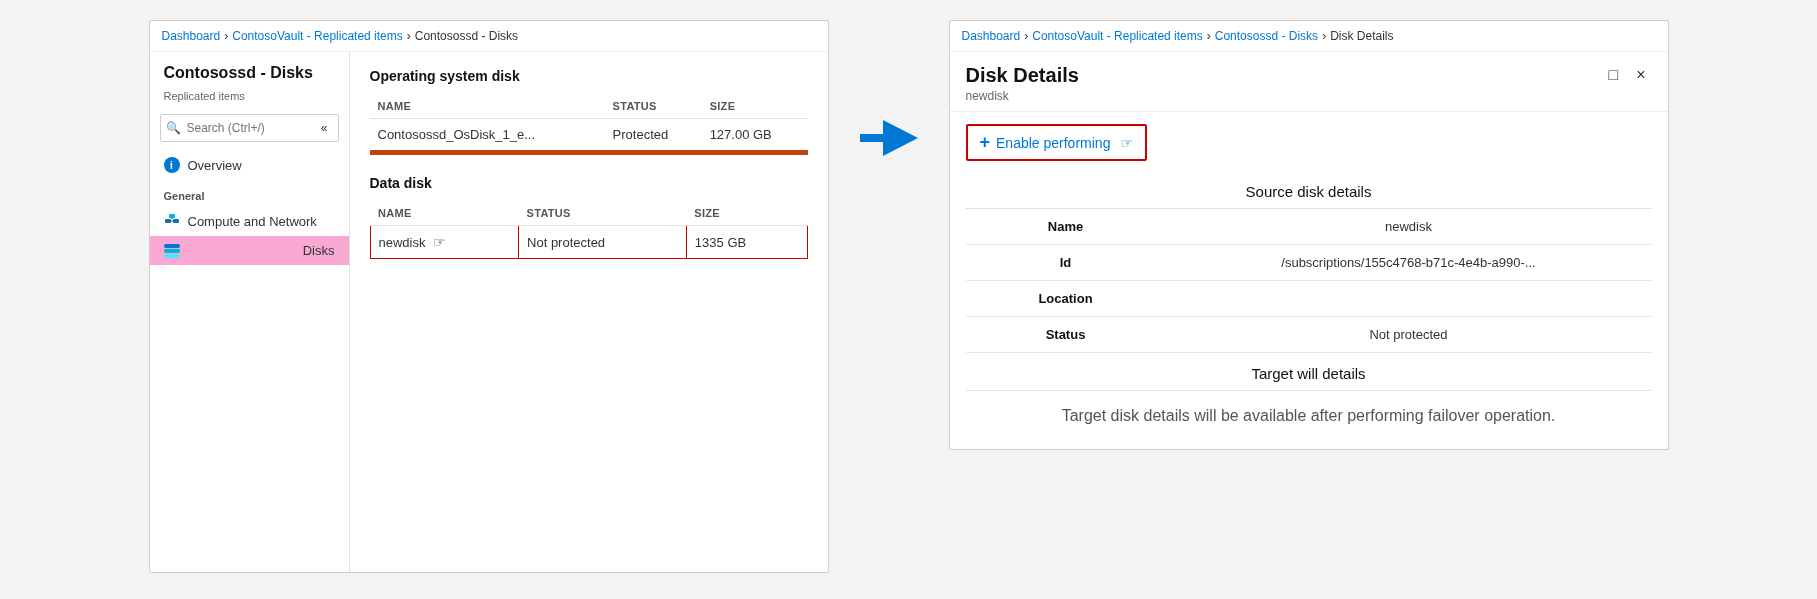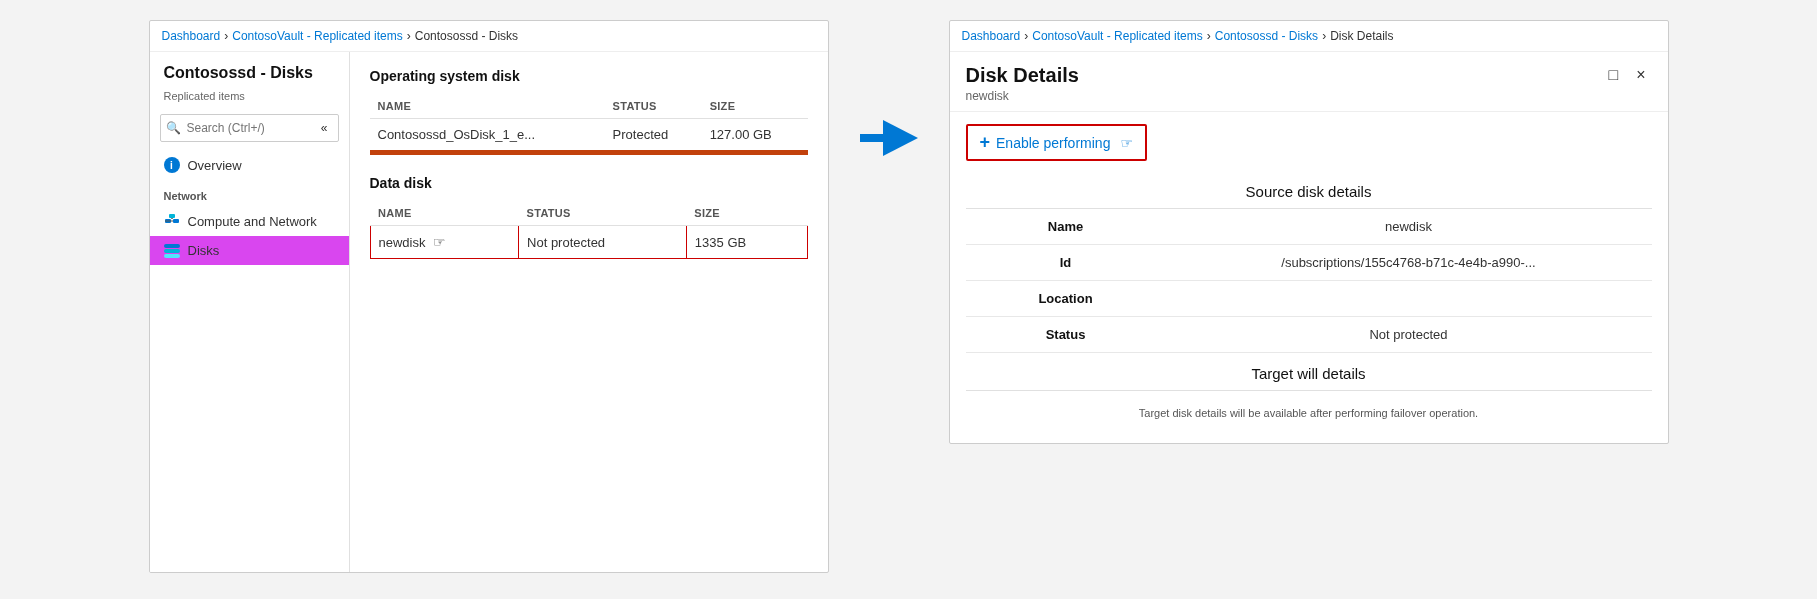--- a/index.html
+++ b/index.html
@@ -97,21 +97,21 @@
     }
     .sidebar-item {
       display: flex;
       align-items: center;
       padding: 7px 14px;
       gap: 8px;
       cursor: pointer;
       color: #333;
       font-size: 13px;
     }
-    .sidebar-item.active { background: #d946ef; }
+    .sidebar-item.active { background: #f9a8d4; justify-content: space-between; }
     .sidebar-section-label {
       padding: 10px 14px 4px;
       font-size: 11px;
       font-weight: 600;
       color: #555;
       text-transform: none;
     }
     .icon-overview {
       width: 16px; height: 16px;
       background: #0078d4;
@@ -300,21 +300,21 @@
 
     .target-section-title {
       font-size: 15px;
       font-weight: 400;
       color: #111;
       padding: 12px 0 8px;
       border-bottom: 1px solid #e0e0e0;
       margin-bottom: 8px;
     }
     .target-note {
-      font-size: 11px;
+      font-size: 16px;
       color: #555;
       padding: 8px 0;
     }
   </style>
 </head>
 <body>
 
 <div class="left-panel">
 
   <div class="breadcrumb">
@@ -335,21 +335,21 @@
       <div class="sidebar-search">
         <span class="search-icon-wrap">🔍</span>
         <input type="text" placeholder="Search (Ctrl+/)" style="">
         <button class="collapse-btn">«</button>
       </div>
       <nav class="sidebar-nav">
         <div class="sidebar-item">
           <div class="icon-overview">i</div>
           <span>Overview</span>
         </div>
-        <div class="sidebar-section-label">Network</div>
+        <div class="sidebar-section-label">General</div>
         <div class="sidebar-item">
           <svg width="16" height="16" viewBox="0 0 16 16">
             <rect x="1" y="6" width="6" height="4" rx="1" fill="#0078d4"></rect>
             <rect x="9" y="6" width="6" height="4" rx="1" fill="#0078d4"></rect>
             <rect x="5" y="1" width="6" height="4" rx="1" fill="#00b4d8"></rect>
             <line x1="8" y1="5" x2="8" y2="6" stroke="#555" stroke-width="1.5"></line>
             <line x1="4" y1="8" x2="1" y2="8" stroke="#555" stroke-width="1"></line>
             <line x1="4" y1="8" x2="9" y2="8" stroke="#555" stroke-width="1"></line>
           </svg>
           <span>Compute and Network</span>

